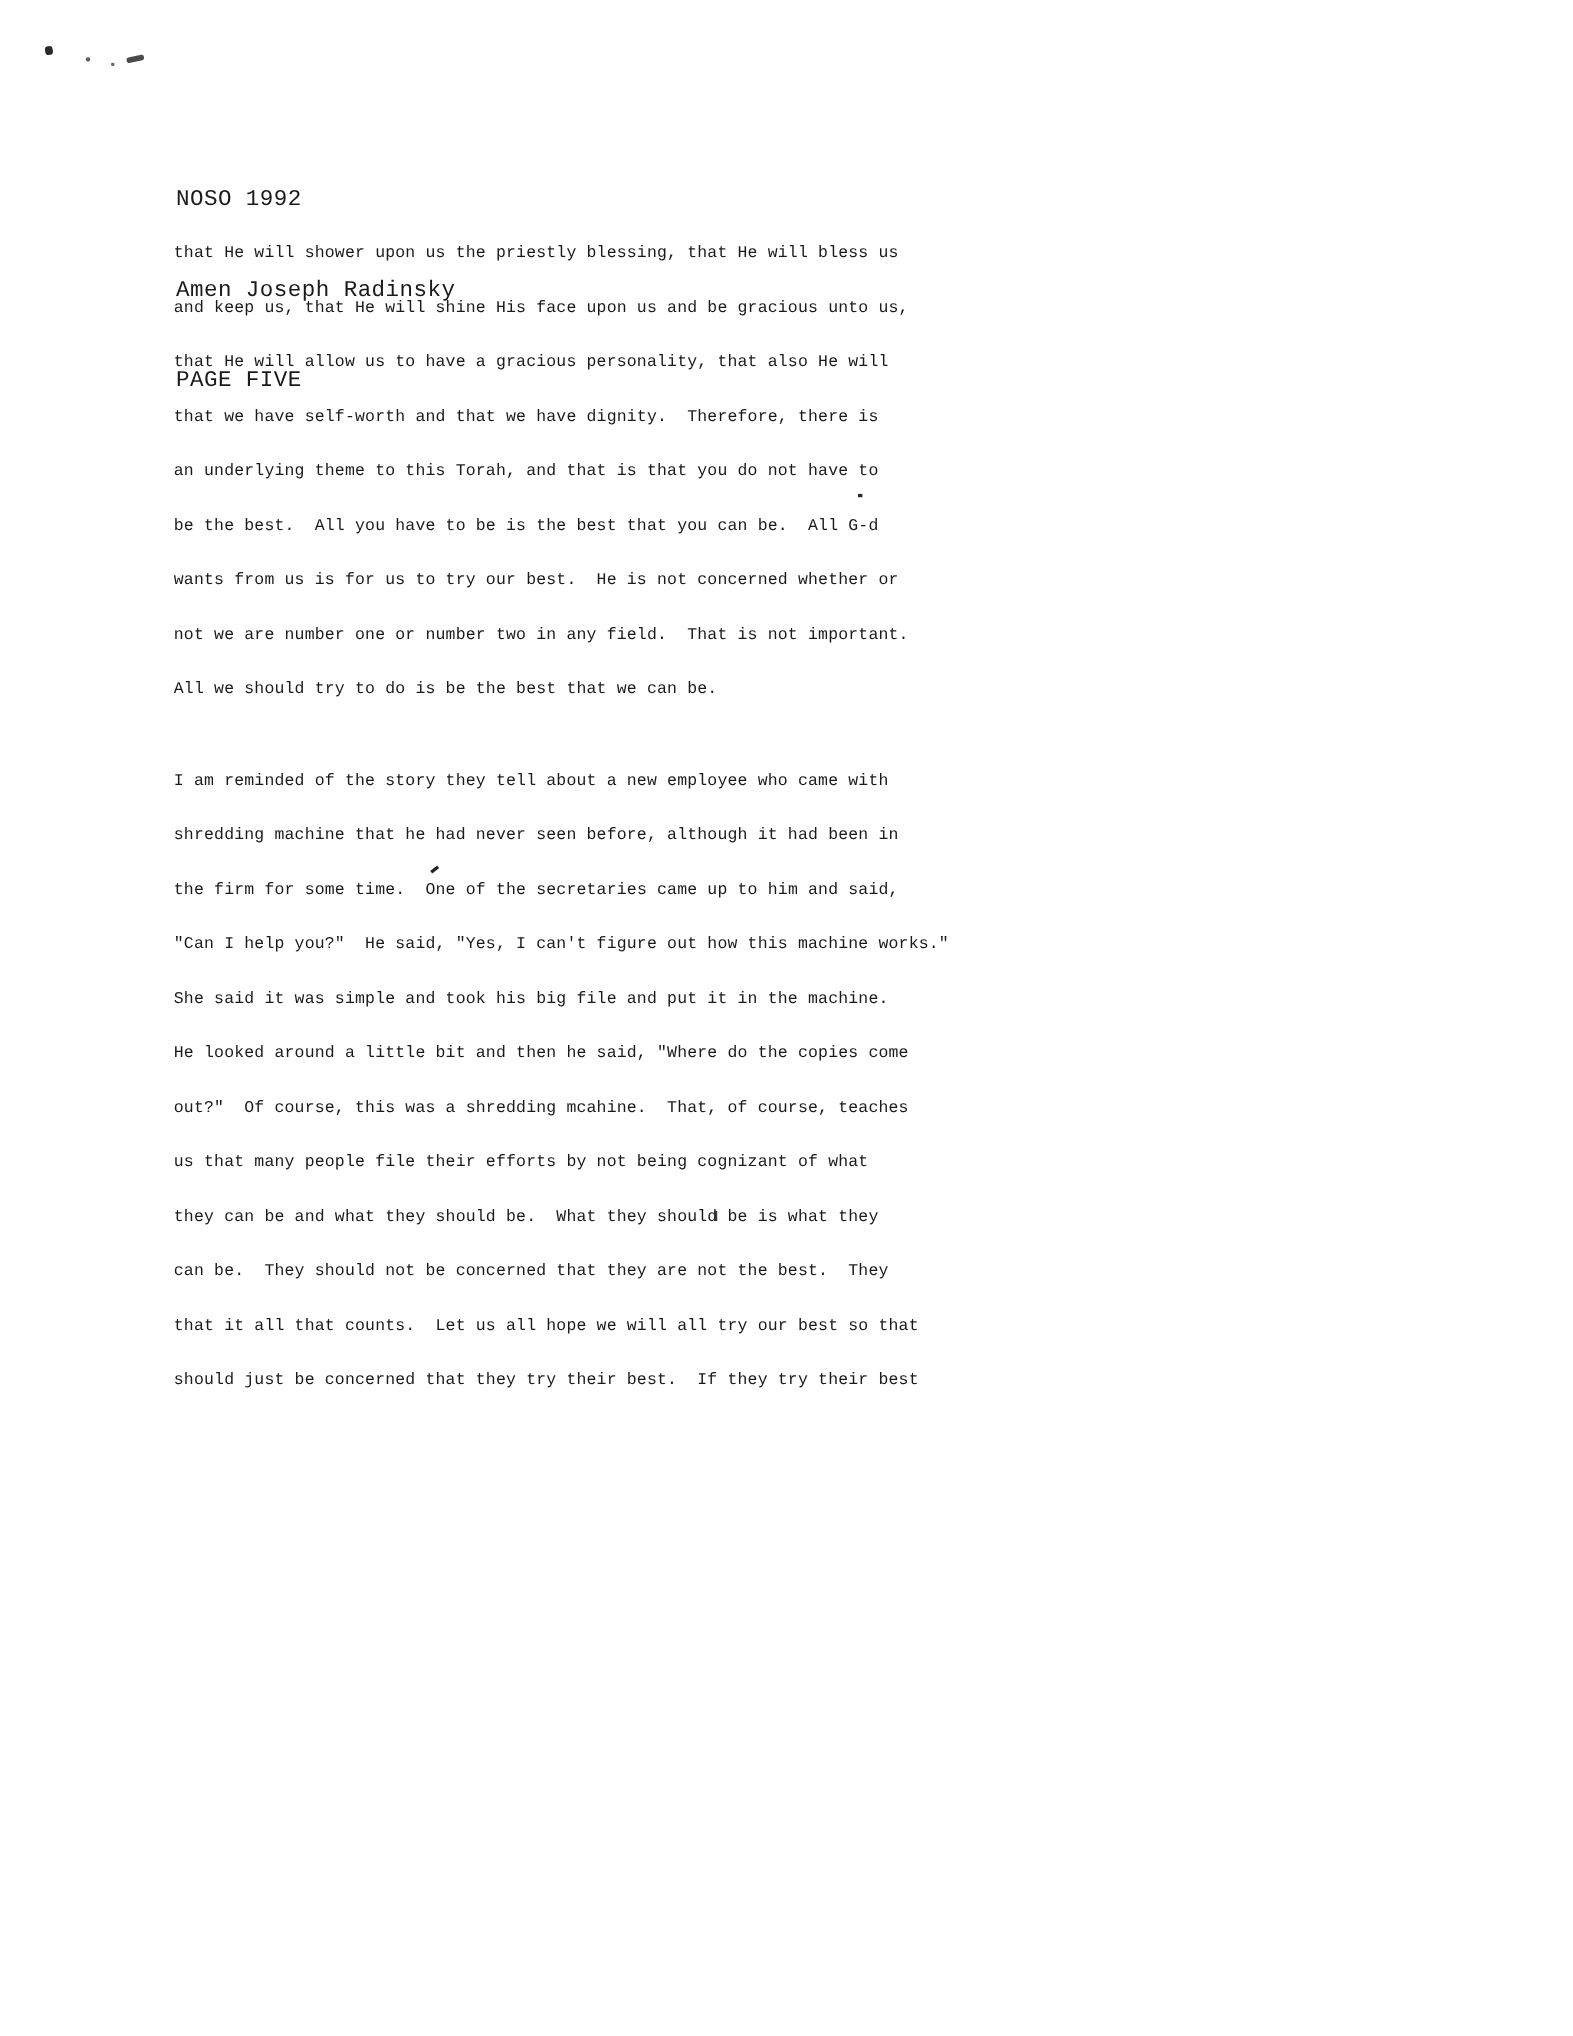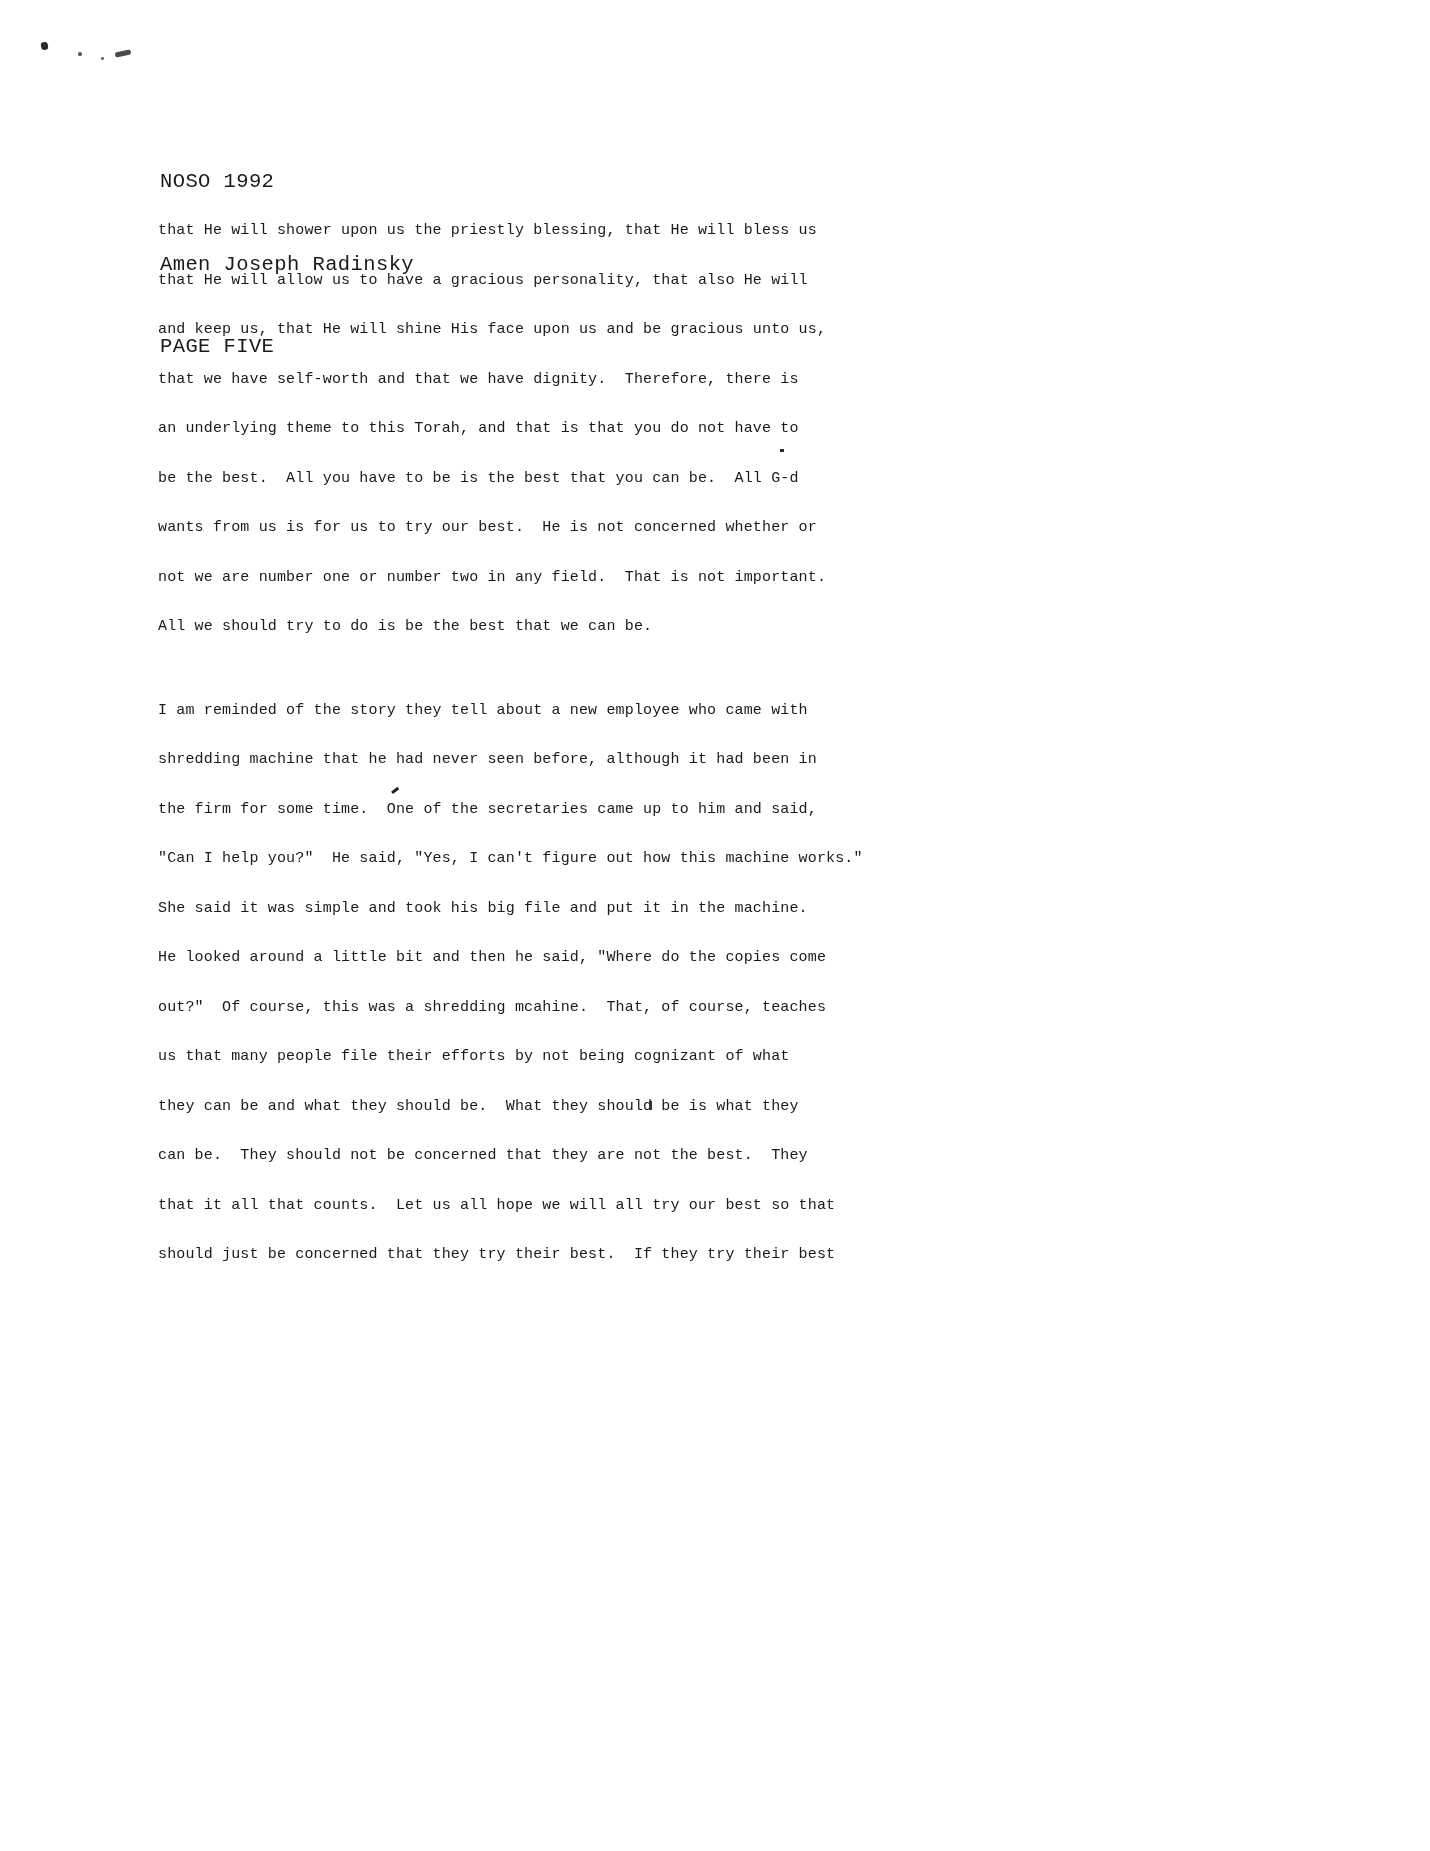--- a/index.html
+++ b/index.html
@@ -133,22 +133,22 @@
   <div class="header">
     <span class="hline">NOSO 1992</span>
     <span class="hline">Amen Joseph Radinsky</span>
     <span class="hline">PAGE FIVE</span>
   </div>
 
   <div class="body">
 
     <p class="para">
       <span class="tline">that He will shower upon us the priestly blessing, that He will bless us</span>
+      <span class="tline">and keep us, that He will shine His face upon us and be gracious unto us,</span>
       <span class="tline">that He will allow us to have a gracious personality, that also He will</span>
-      <span class="tline">and keep us, that He will shine His face upon us and be gracious unto us,</span>
       <span class="tline">that we have self-worth and that we have dignity.  Therefore, there is</span>
       <span class="tline">an underlying theme to this Torah, and that is that you do not have to</span>
       <span class="tline">be the best.  All you have to be is the best that you can be.  All G<span class="ovr-gd">-</span>d</span>
       <span class="tline">wants from us is for us to try our best.  He is not concerned whether or</span>
       <span class="tline">not we are number one or number two in any field.  That is not important.</span>
       <span class="tline">All we should try to do is be the best that we can be.</span>
     </p>
 
     <p class="para">
       <span class="tline">I am reminded of the story they tell about a new employee who came with</span>

